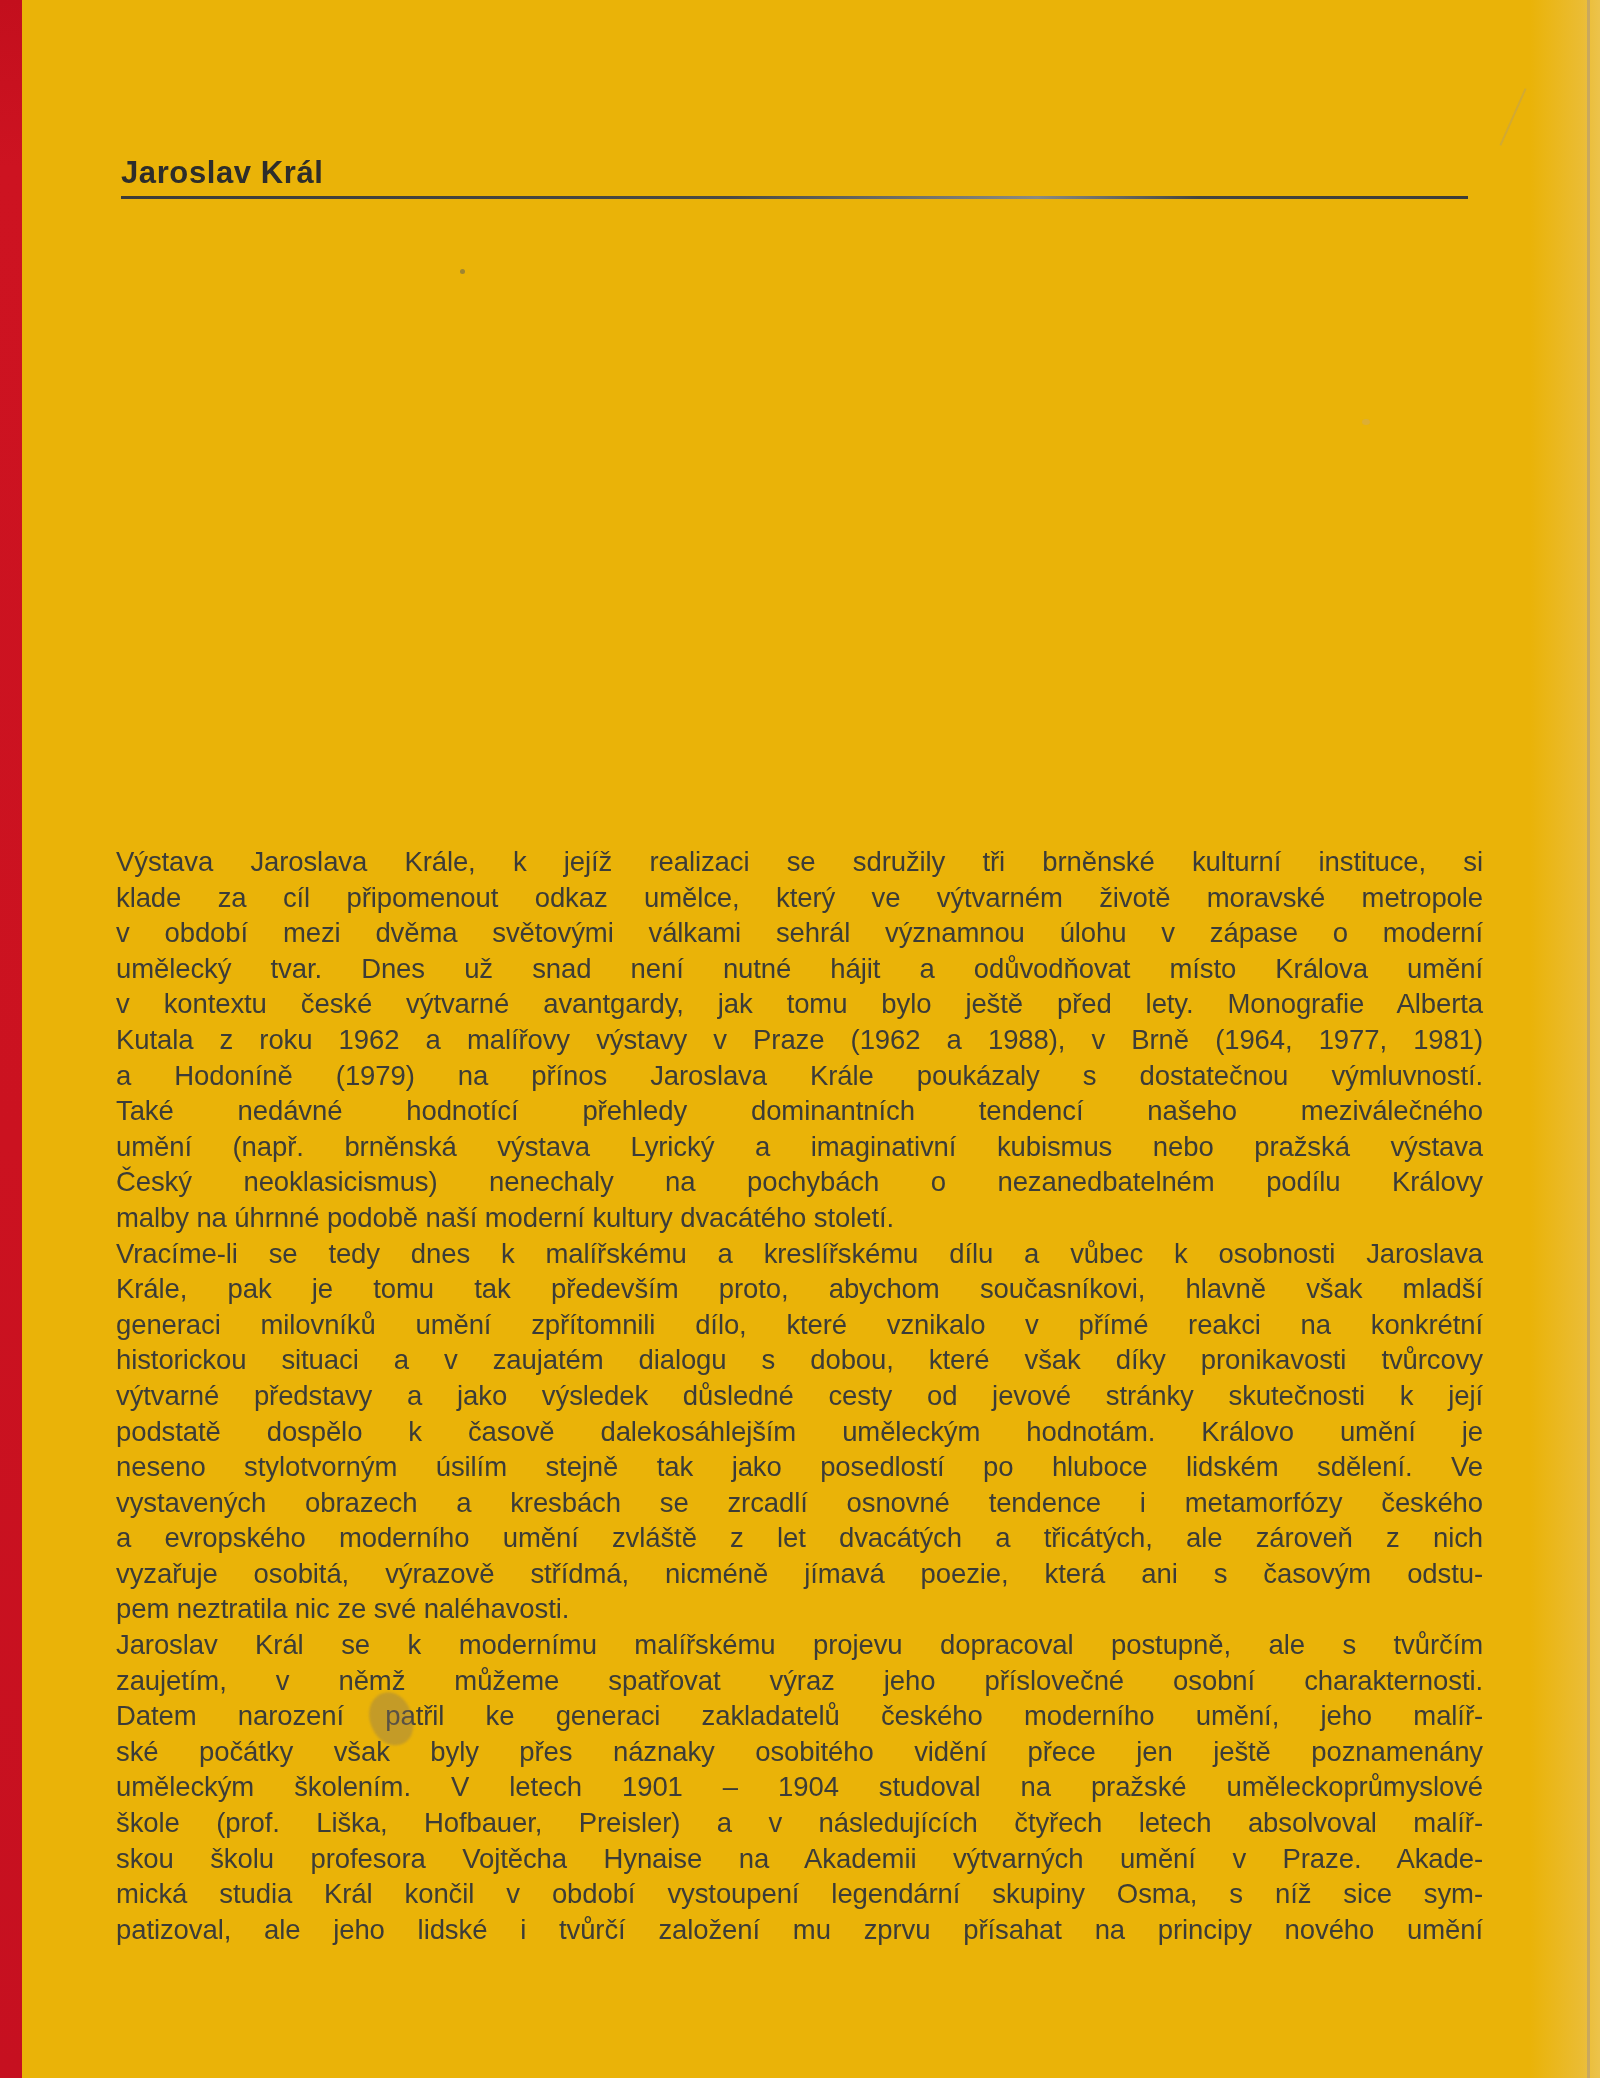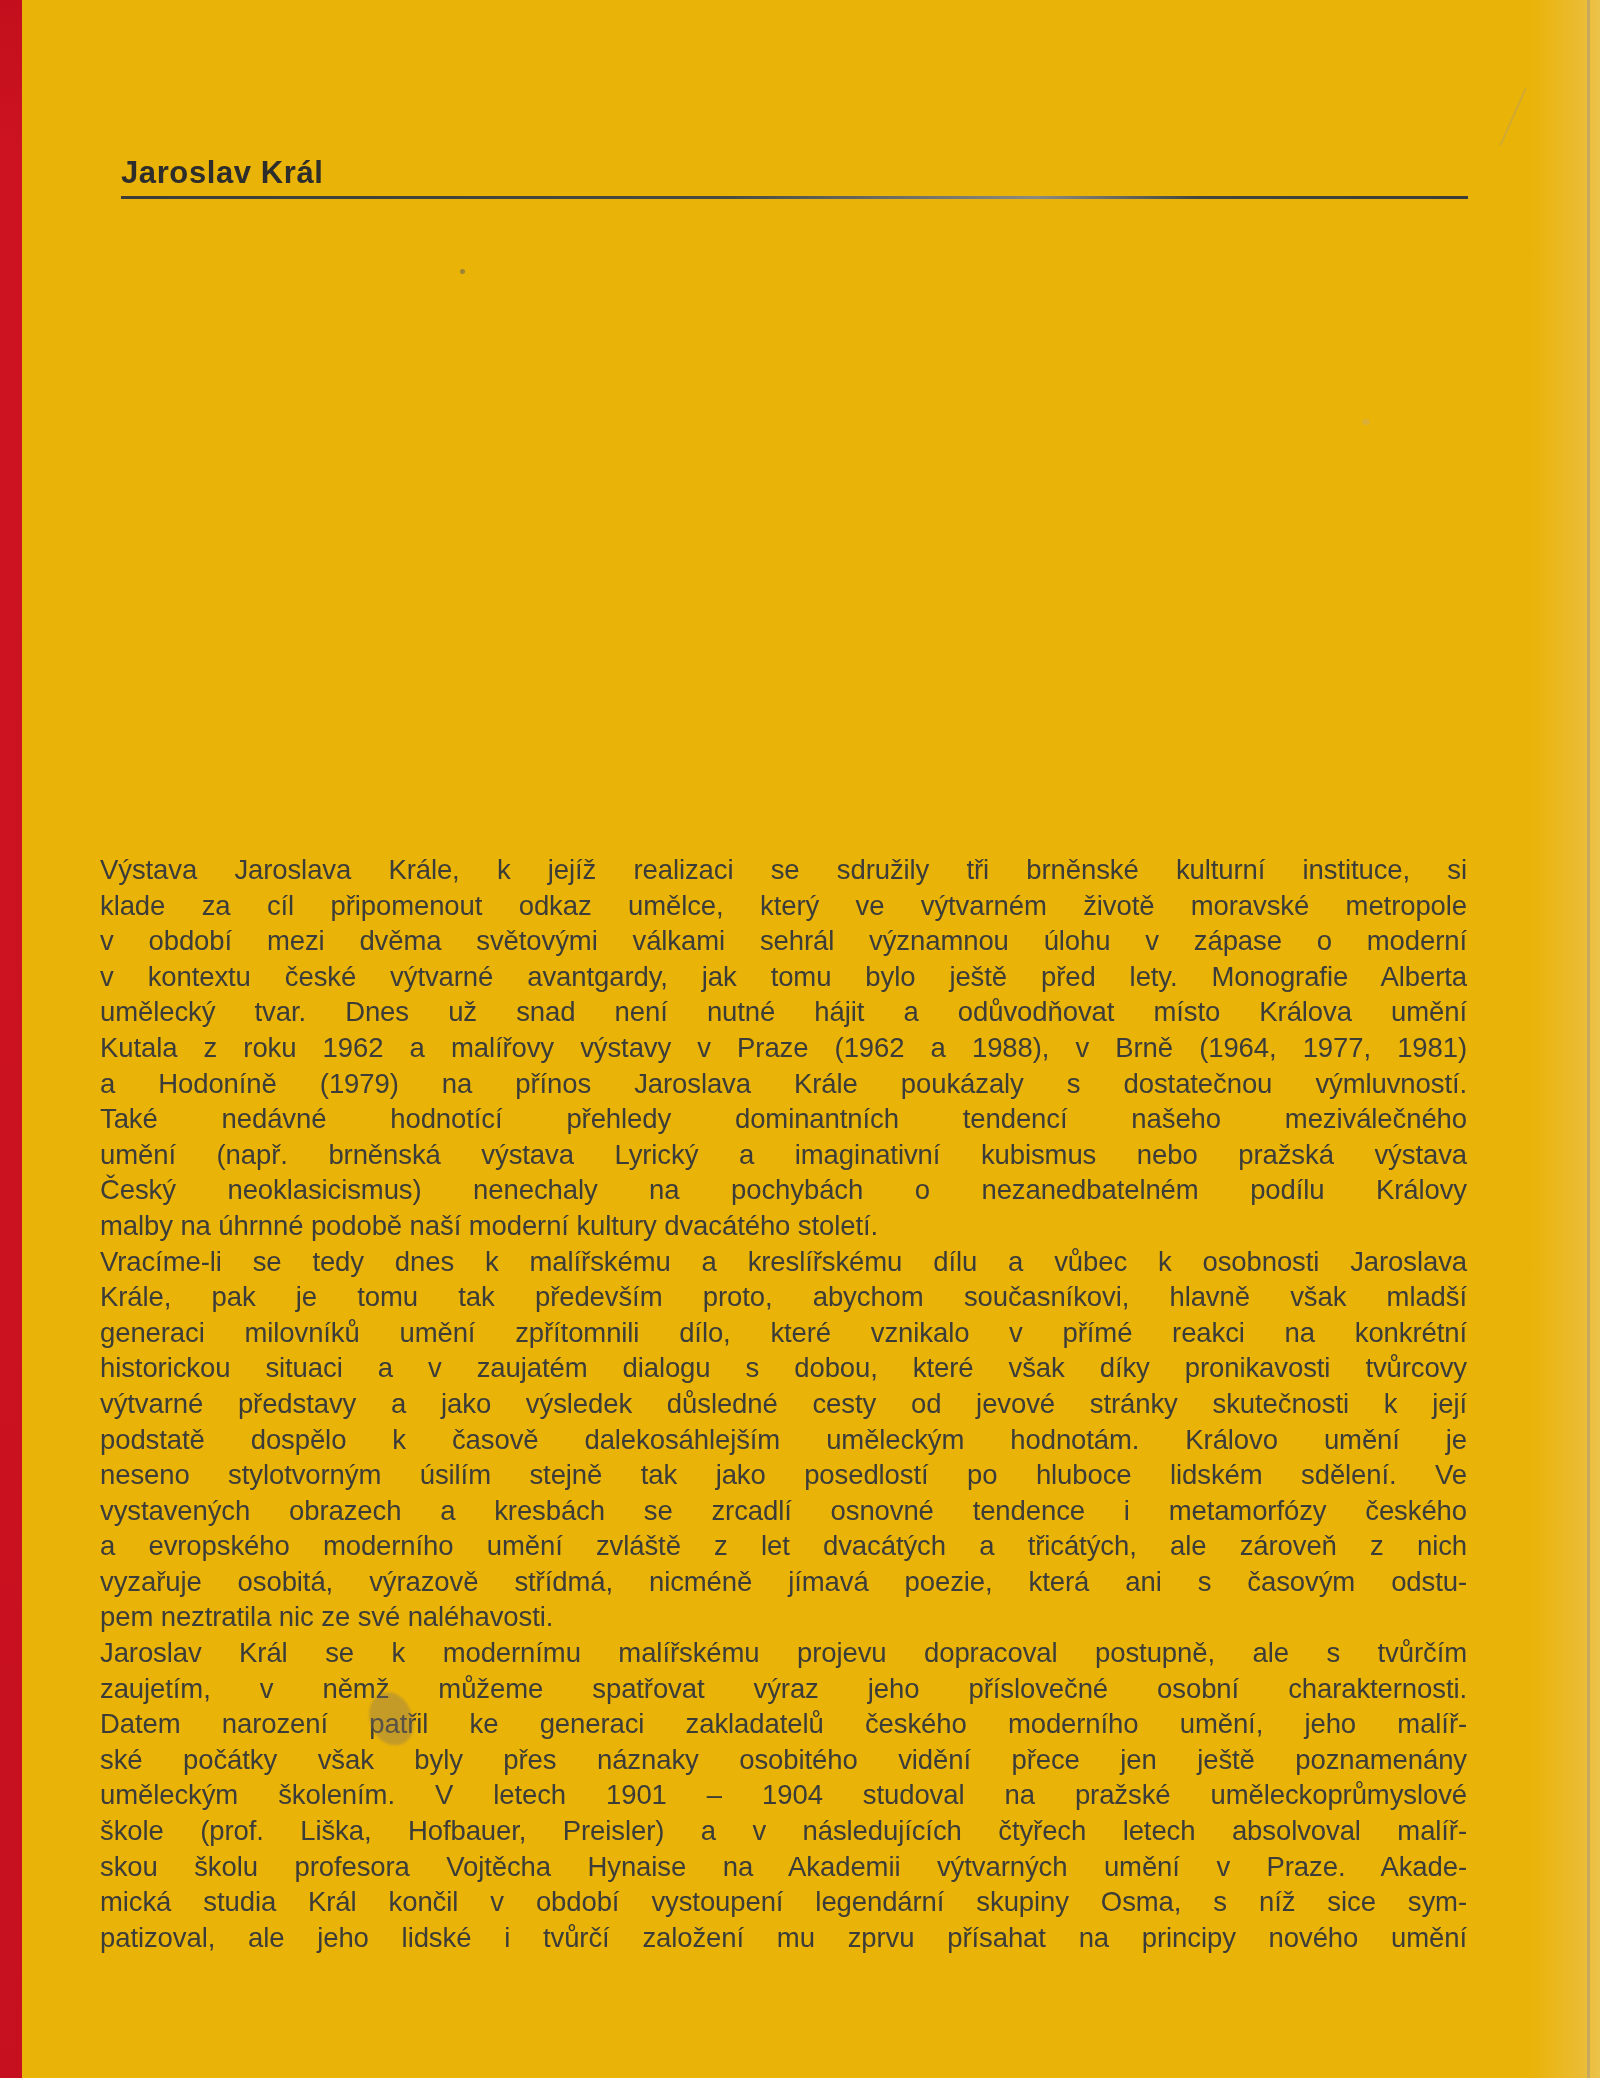--- a/index.html
+++ b/index.html
@@ -27,25 +27,24 @@
   .title{
     position:absolute;left:121px;top:134px;
     font-size:31px;line-height:36px;font-weight:bold;
     letter-spacing:.6px;color:#2d2d2b;white-space:nowrap;
   }
   .rule{
     position:absolute;left:121px;top:196px;width:1347px;height:3px;
     background:linear-gradient(90deg,#3c3c38 0%,#4a4a44 45%,#8a8a82 68%,#45453f 80%,#3c3c38 100%);
   }
   .textblock{
-    position:absolute;left:100px;top:844px;width:1367px;
+    position:absolute;left:116px;top:844px;width:1367px;
     color:#3c3c38;
     font-size:27.5px;line-height:35.6px;
     letter-spacing:-0.1px;
-    margin-top:8px;
   }
   .textblock .line{
     text-align:justify;text-align-last:justify;
     height:35.6px;white-space:normal;
   }
   .textblock .line.para-end{
     text-align:center;text-align-last:left;
   }
   
   .stain{
@@ -74,22 +73,22 @@
 <div id="page">
   <div class="spine"></div>
 
   <h1 class="title">Jaroslav Král</h1>
   <div class="rule"></div>
 
   <div class="textblock">
       <div class="line">Výstava Jaroslava Krále, k jejíž realizaci se sdružily tři brněnské kulturní instituce, si</div>
       <div class="line">klade za cíl připomenout odkaz umělce, který ve výtvarném životě moravské metropole</div>
       <div class="line">v období mezi dvěma světovými válkami sehrál významnou úlohu v zápase o moderní</div>
+      <div class="line">umělecký tvar. Dnes už snad není nutné hájit a odůvodňovat místo Králova umění</div>
       <div class="line">v kontextu české výtvarné avantgardy, jak tomu bylo ještě před lety. Monografie Alberta</div>
-      <div class="line">umělecký tvar. Dnes už snad není nutné hájit a odůvodňovat místo Králova umění</div>
       <div class="line">Kutala z roku 1962 a malířovy výstavy v Praze (1962 a 1988), v Brně (1964, 1977, 1981)</div>
       <div class="line">a Hodoníně (1979) na přínos Jaroslava Krále poukázaly s dostatečnou výmluvností.</div>
       <div class="line">Také nedávné hodnotící přehledy dominantních tendencí našeho meziválečného</div>
       <div class="line">umění (např. brněnská výstava Lyrický a imaginativní kubismus nebo pražská výstava</div>
       <div class="line">Český neoklasicismus) nenechaly na pochybách o nezanedbatelném podílu Královy</div>
       <div class="line para-end">malby na úhrnné podobě naší moderní kultury dvacátého století.</div>
       <div class="line">Vracíme-li se tedy dnes k malířskému a kreslířskému dílu a vůbec k osobnosti Jaroslava</div>
       <div class="line">Krále, pak je tomu tak především proto, abychom současníkovi, hlavně však mladší</div>
       <div class="line">generaci milovníků umění zpřítomnili dílo, které vznikalo v přímé reakci na konkrétní</div>
       <div class="line">historickou situaci a v zaujatém dialogu s dobou, které však díky pronikavosti tvůrcovy</div>

